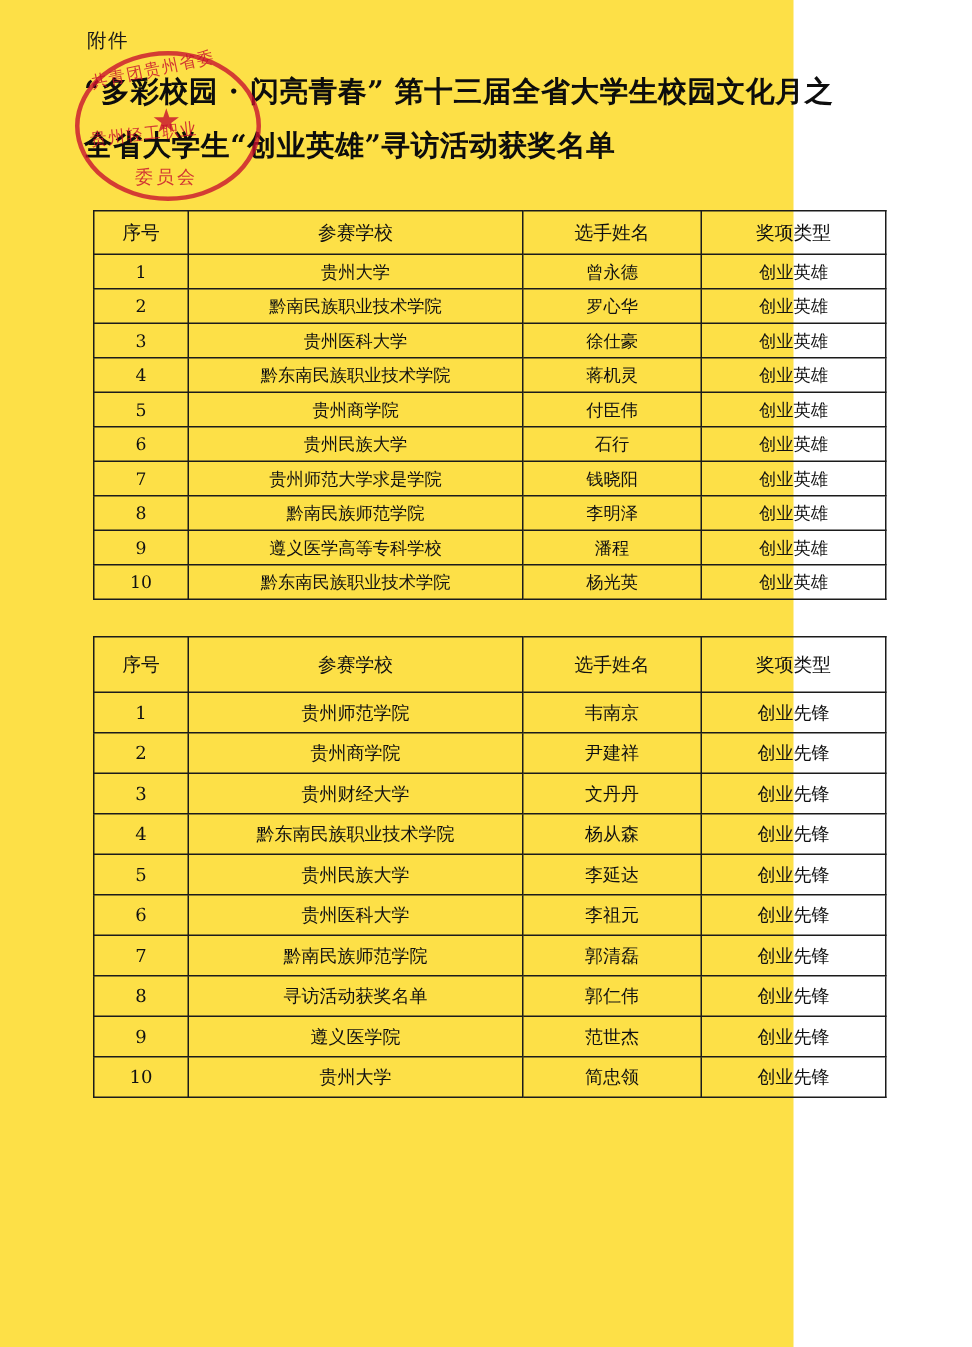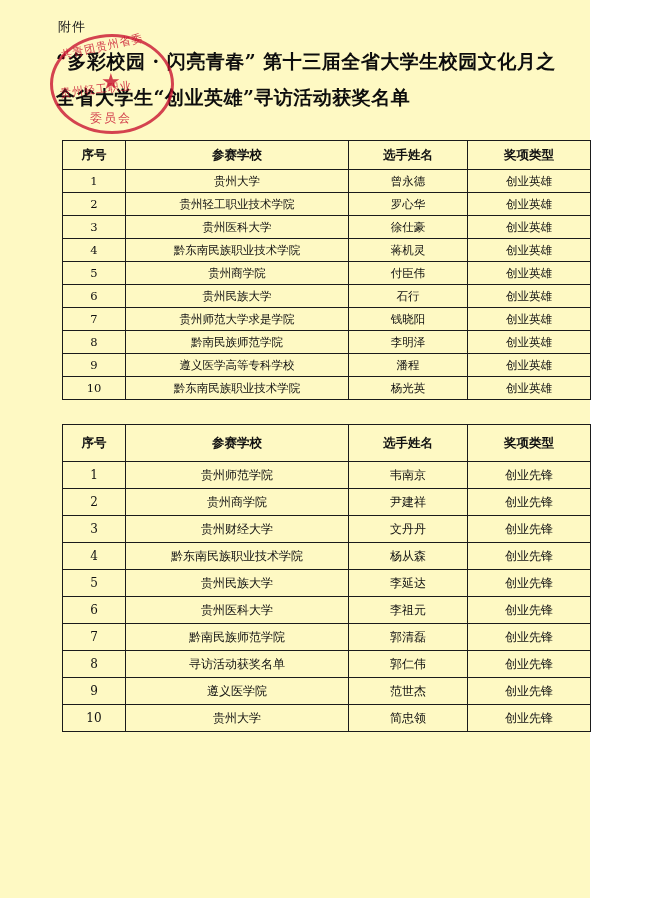--- a/index.html
+++ b/index.html
@@ -11,23 +11,23 @@
     width: 648px;
     height: 898px;
     position: relative;
     font-family: "DejaVu Sans", sans-serif;
     color: #111;
     overflow: hidden;
   }
 
   .page {
     position: relative;
-    width: 590px;
+    width: 529px;
     height: 898px;
-    background: #fef9c3;
+    background: #fde047;
   }
 
   
   .attach-label {
     position: absolute;
     left: 58px;
     top: 18px;
     font-family: "DejaVu Sans", sans-serif;
     font-size: 13px;
     color: #1a1a1a;
@@ -137,21 +137,21 @@
   .award-table td {
     border: 1px solid #1b1b1b;
     text-align: center;
     font-family: "DejaVu Serif", serif;
     color: #111;
     padding: 0;
   }
   .award-table th {
     height: 28px;
     font-size: 12.5px;
-    font-weight: bold;
+    font-weight: normal;
   }
   .award-table td {
     height: 22px;
     font-size: 11.5px;
     font-weight: normal;
   }
   .award-table.second th { height: 36px; }
   .award-table.second td { height: 26px; font-size: 12px; }
 
   .col-idx { width: 62px; }
@@ -195,21 +195,21 @@
     </thead>
     <tbody>
       <tr>
         <td>1</td>
         <td class="cell-school">贵州大学</td>
         <td>曾永德</td>
         <td>创业英雄</td>
       </tr>
       <tr>
         <td>2</td>
-        <td class="cell-school">贵州轻工职业技术学院</td>
+        <td class="cell-school">黔南民族职业技术学院</td>
         <td>罗心华</td>
         <td>创业英雄</td>
       </tr>
       <tr>
         <td>3</td>
         <td class="cell-school">贵州医科大学</td>
         <td>徐仕豪</td>
         <td>创业英雄</td>
       </tr>
       <tr>

